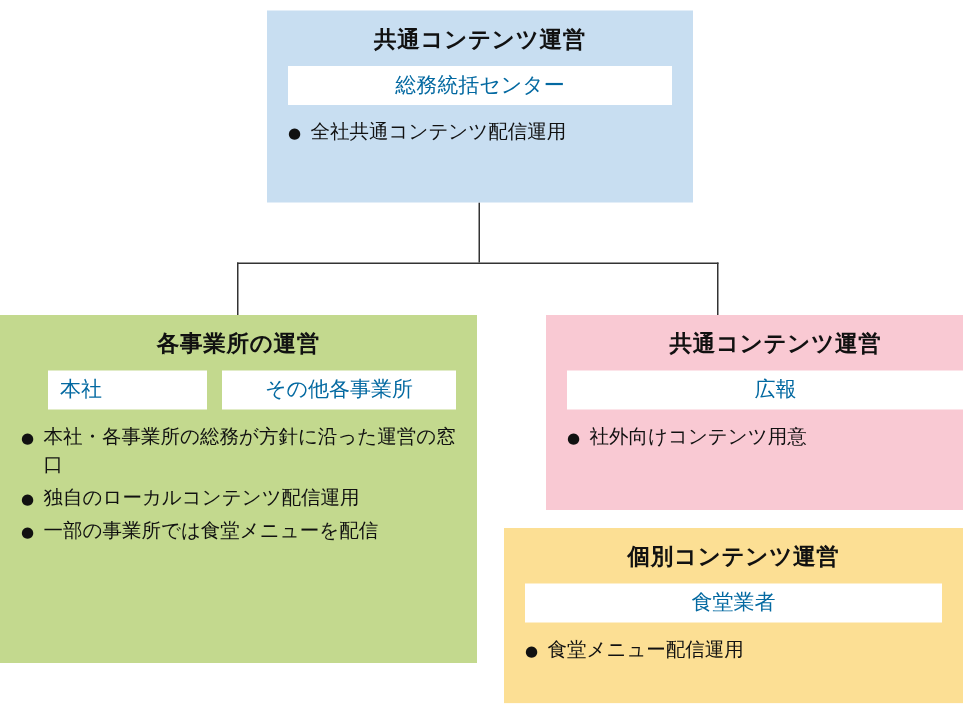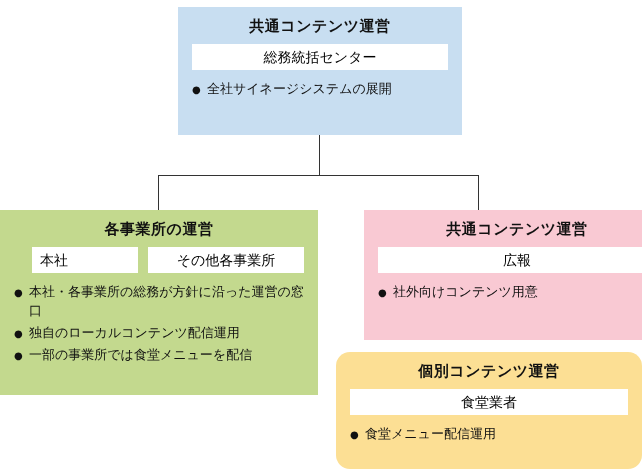--- a/index.html
+++ b/index.html
@@ -26,21 +26,21 @@
     letter-spacing: 0.5px;
     color: #111111;
   }
   .unit {
     background: #ffffff;
     height: 26px;
     line-height: 26px;
     font-size: 14px;
     text-align: center;
     margin-top: 8px;
-    color: #000000;
+    color: #0369a1;
     overflow: hidden;
     white-space: nowrap;
   }
   .units-row {
     display: flex;
     gap: 10px;
     margin-top: 8px;
     padding-left: 18px;
   }
   .units-row .unit { margin-top: 0; }
@@ -69,21 +69,21 @@
     font-size: 10px;
     line-height: 1.75;
     color: #111111;
   }
   .line {
     position: absolute;
     background: #333333;
   }
   
   .owner-box      { left: 178px; top: 7px;   width: 284px; height: 128px; }
-  .offices-box    { left: 0px;   top: 210px; width: 318px; height: 185px; }
+  .offices-box    { left: 0px;   top: 210px; width: 318px; height: 232px; }
   .common-box     { left: 336px; top: 210px; width: 306px; height: 130px; }
   .individual-box { left: 336px; top: 352px; width: 306px; height: 117px; }
   
   .stem       { left: 319px; top: 135px; width: 1px;   height: 40px; }
   .crossbar   { left: 158px; top: 175px; width: 321px; height: 1px;  }
   .drop-left  { left: 158px; top: 175px; width: 1px;   height: 35px; }
   .drop-right { left: 478px; top: 175px; width: 1px;   height: 35px; }
 </style>
 </head>
 <body>
@@ -92,21 +92,21 @@
 
   <div class="line stem" style="background-color: rgb(51, 51, 51);"></div>
   <div class="line crossbar" style="background-color: rgb(51, 51, 51);"></div>
   <div class="line drop-left" style="background-color: rgb(51, 51, 51);"></div>
   <div class="line drop-right" style="background-color: rgb(51, 51, 51);"></div>
 
   <div class="box owner-box" style="background-color: rgb(200, 222, 241);">
     <div class="box-title">共通コンテンツ運営</div>
     <div class="unit">総務統括センター</div>
     <ul class="bullets">
-      <li>全社サイネージシステムの展開</li>
+      <li>全社共通コンテンツ配信運用</li>
     </ul>
   </div>
 
   <div class="box offices-box" style="background-color: rgb(195, 217, 142);">
     <div class="box-title">各事業所の運営</div>
     <div class="units-row">
       <div class="unit unit-left">本社</div>
       <div class="unit unit-grow">その他各事業所</div>
     </div>
     <ul class="bullets">
@@ -117,21 +117,21 @@
   </div>
 
   <div class="box common-box" style="background-color: rgb(249, 201, 211); margin-left: 28px;">
     <div class="box-title">共通コンテンツ運営</div>
     <div class="unit">広報</div>
     <ul class="bullets">
       <li>社外向けコンテンツ用意</li>
     </ul>
   </div>
 
-  <div class="box individual-box" style="background-color: rgb(252, 223, 148); border-radius: 14px;">
+  <div class="box individual-box" style="background-color: rgb(252, 223, 148);">
     <div class="box-title">個別コンテンツ運営</div>
     <div class="unit">食堂業者</div>
     <ul class="bullets">
       <li>食堂メニュー配信運用</li>
     </ul>
   </div>
 
 </div>
 
 </body></html>

